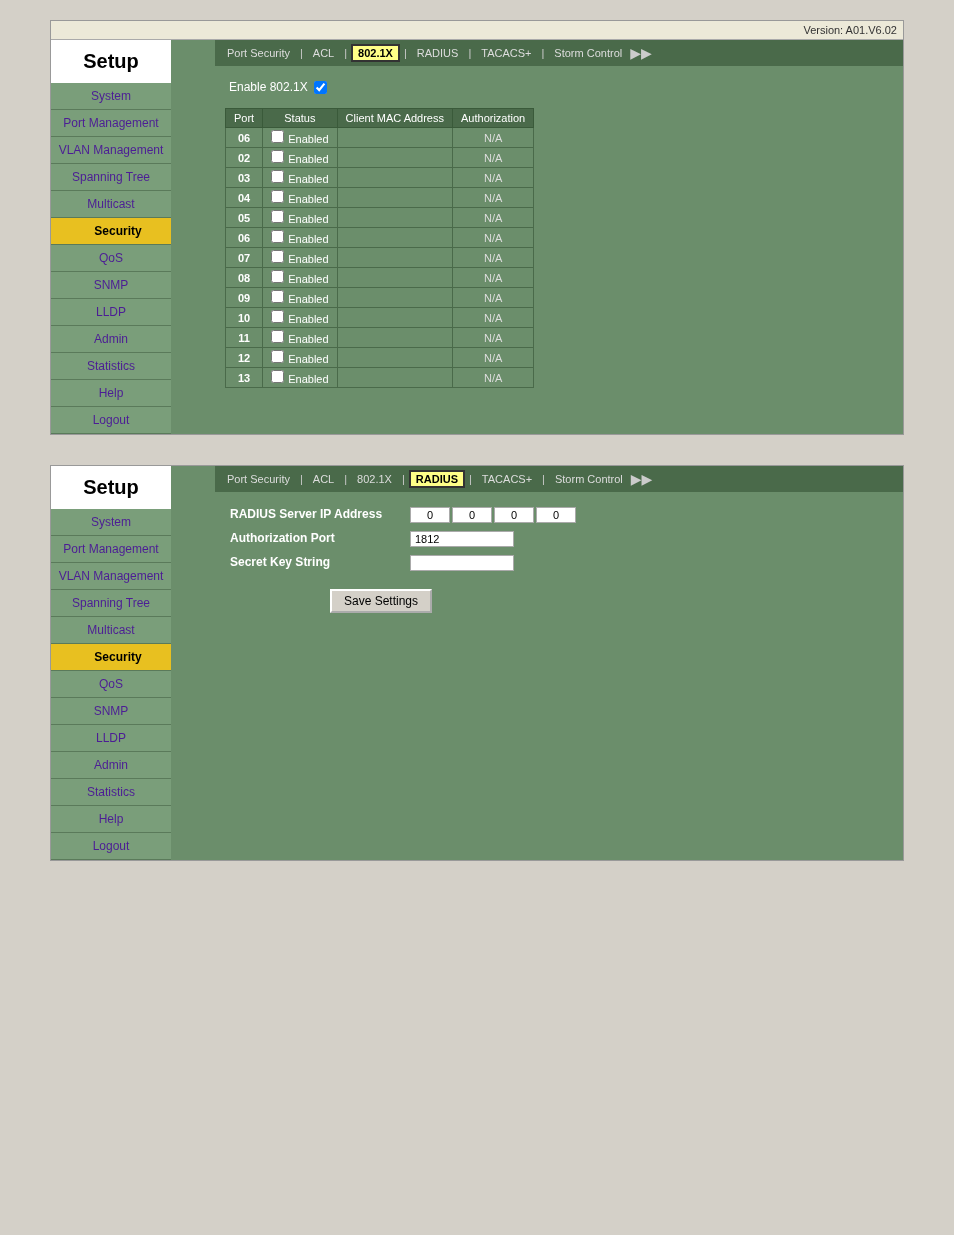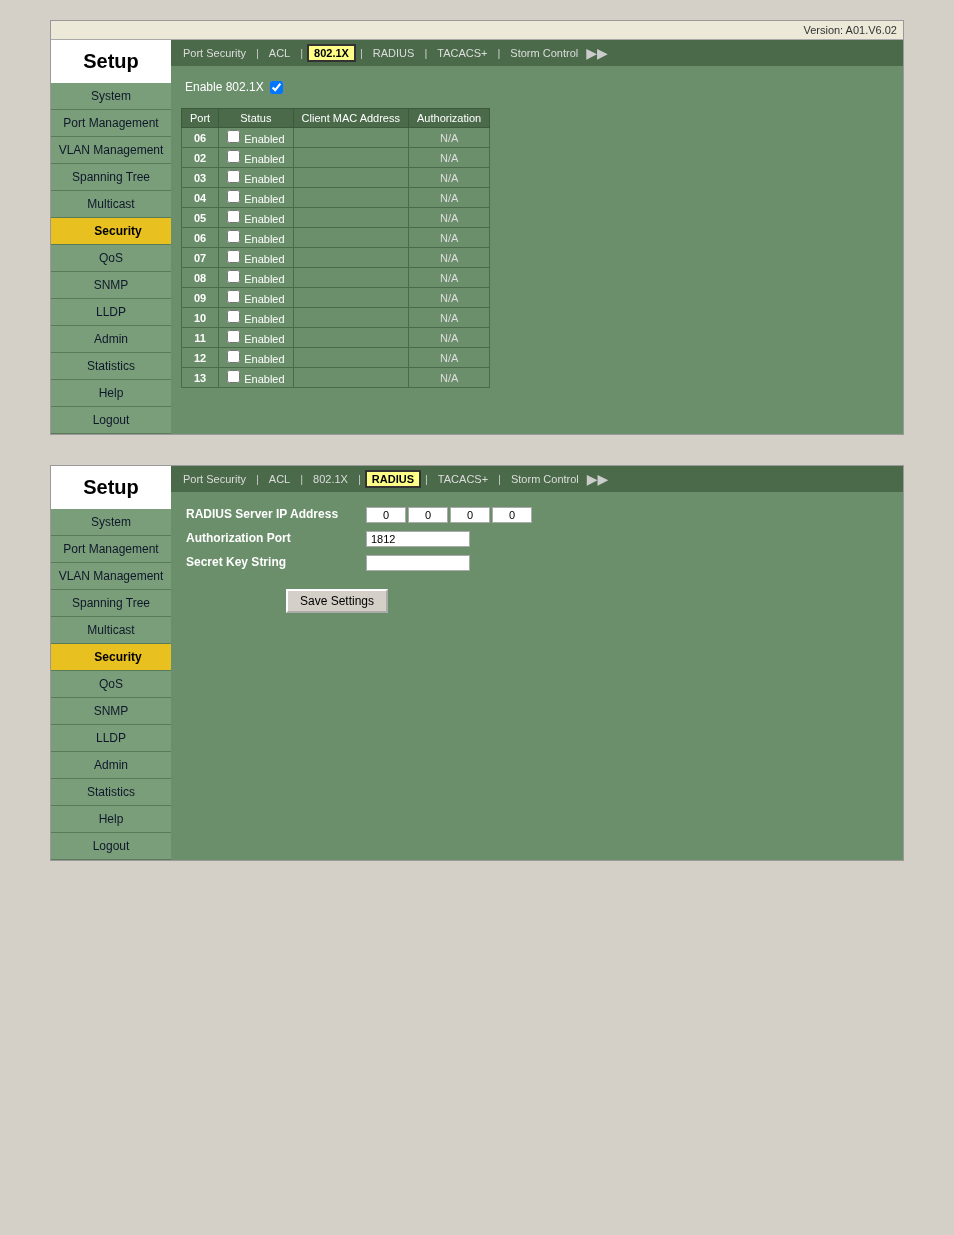--- a/index.html
+++ b/index.html
@@ -46,39 +46,40 @@
       background: #ffffff;
       text-align: center;
       font-size: 20px;
       font-weight: bold;
       padding: 10px 0;
       color: #000;
     }
 
     .sidebar-item {
       background: #7a9e7a;
-      color: #0f172a;
+      color: #4c1d95;
       text-align: center;
       padding: 6px 4px;
       border-bottom: 1px solid #5a7a5a;
       cursor: pointer;
       font-size: 12px;
     }
 
     .sidebar-item.active {
       background: #e8c020;
       color: #000;
       font-weight: bold;
       padding-left: 18px;
     }
 
     .main-content {
       flex: 1;
       background: #6b8e6b;
       overflow: auto;
+      padding-left: 44px;
     }
 
     .tab-bar {
       background: #4a6a4a;
       display: flex;
       align-items: center;
       padding: 4px 6px;
       gap: 2px;
       flex-wrap: wrap;
     }

